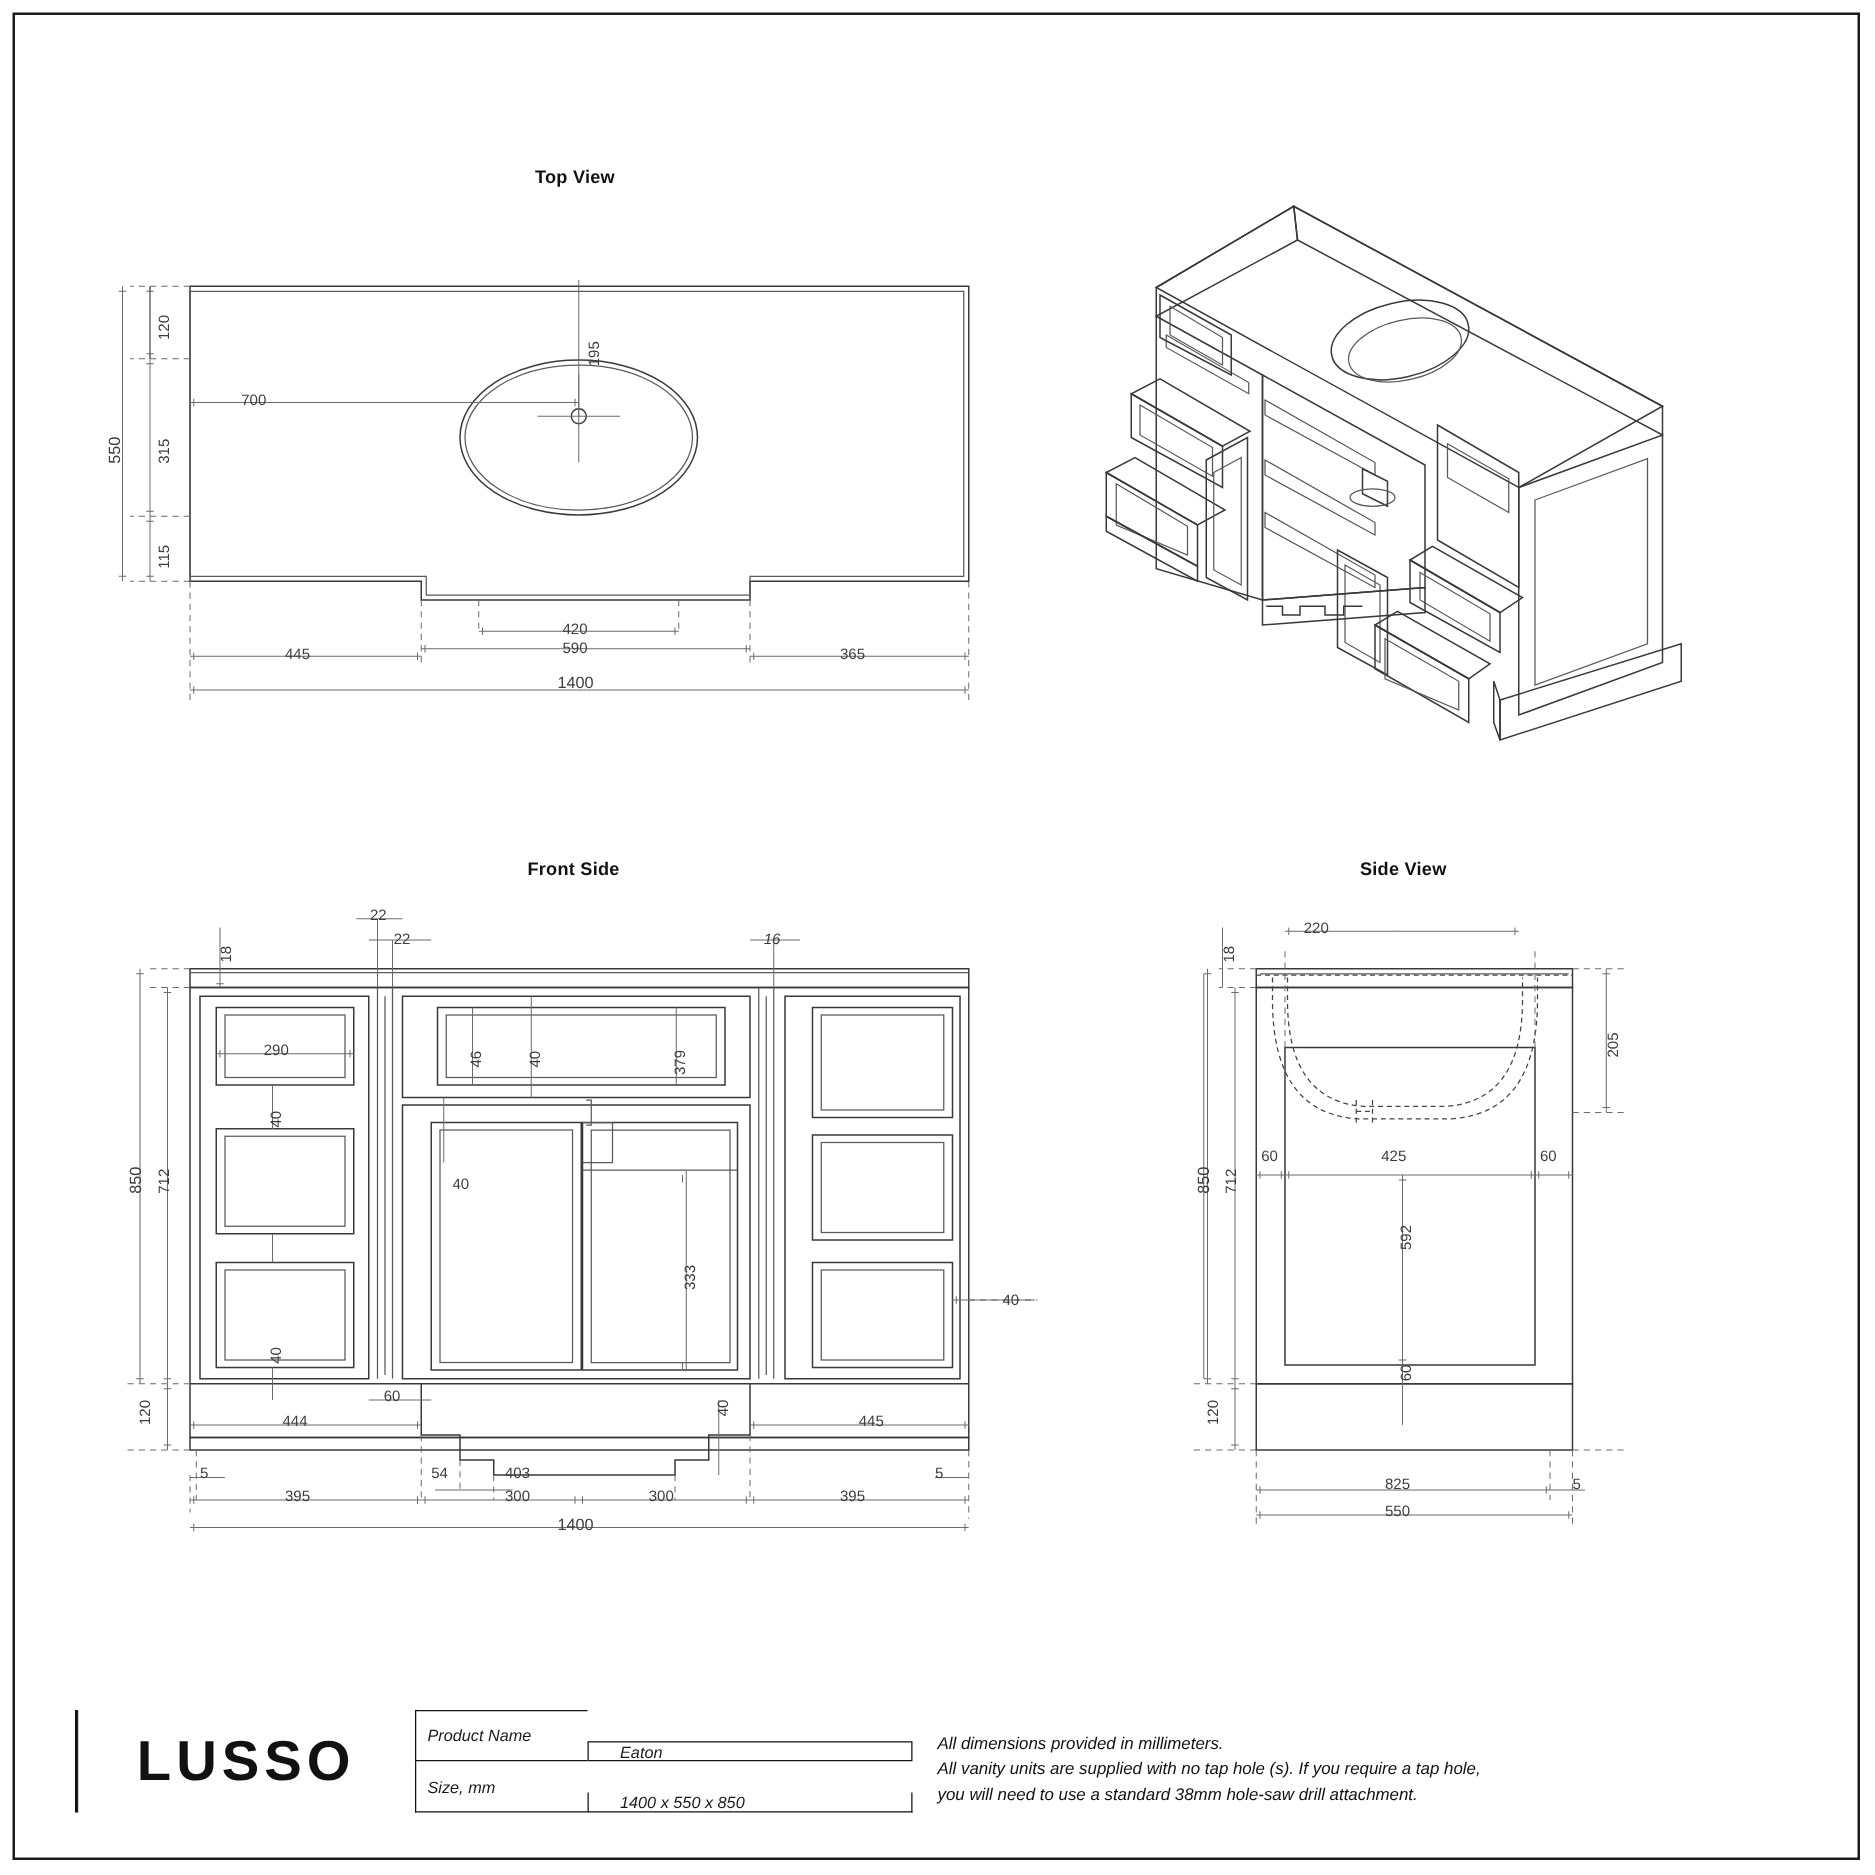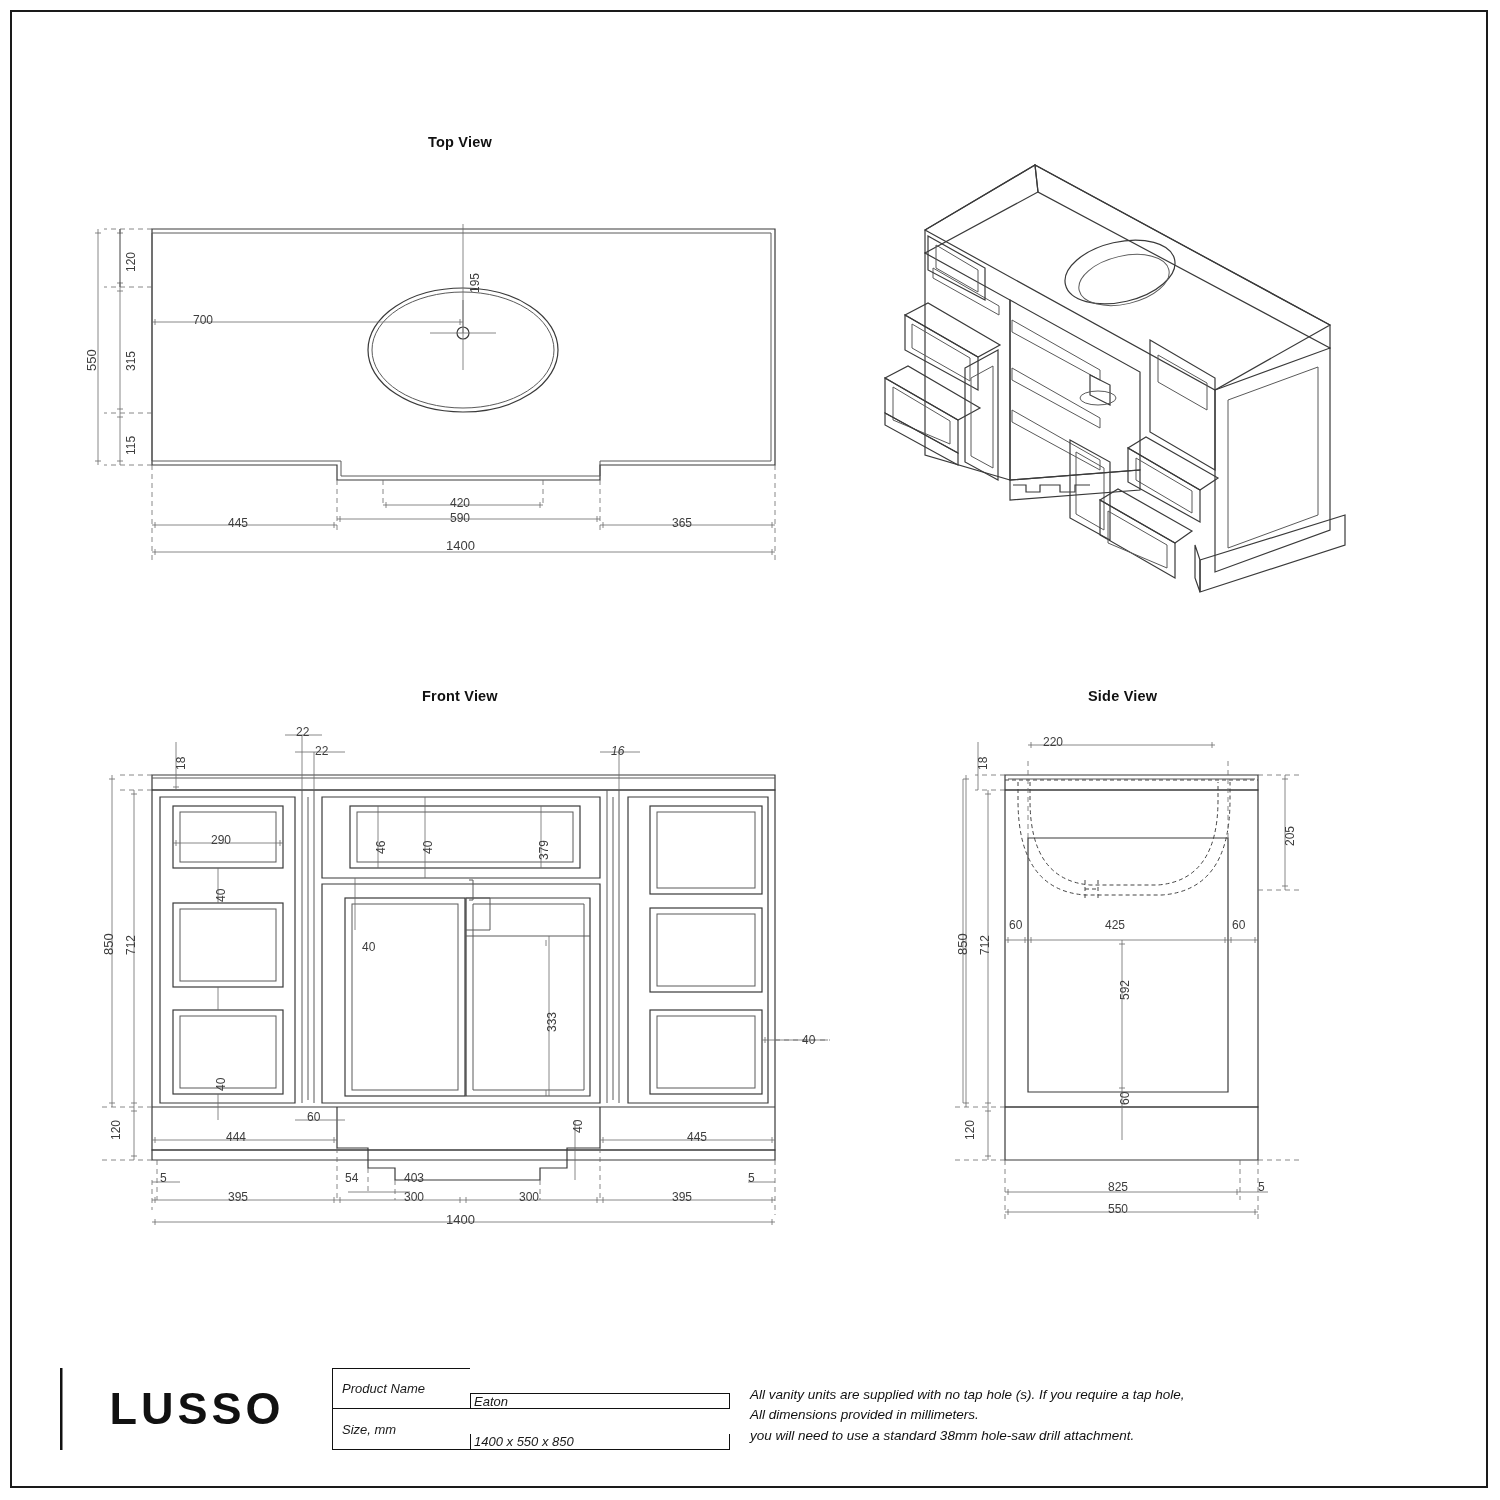--- a/index.html
+++ b/index.html
@@ -38,36 +38,36 @@
     border-left:2px solid #111;border-right:0;box-sizing:border-box;
     display:flex;align-items:center;justify-content:center;
   }
   .tb-logo span{
     font-size:45px;font-weight:bold;letter-spacing:4px;color:#111;
     font-family:"Liberation Sans", sans-serif;
   }
   .tb-grid{position:absolute;left:272px;top:0;width:398px;height:82px;font-style:italic;}
   .tb-row{display:flex;height:41px;box-sizing:border-box;}
   .tb-c1{width:138px;box-sizing:border-box;border:1px solid #111;border-right:0;display:flex;align-items:center;padding-left:9px;font-size:13px;}
-  .tb-c2{width:260px;box-sizing:border-box;border:1px solid #111;display:flex;align-items:center;padding-left:3px;font-size:13px;margin-top:25px;}
+  .tb-c2{width:260px;box-sizing:border-box;border:1px solid #111;display:flex;align-items:center;padding-left:25px;font-size:13px;margin-top:25px;}
   .tb-row+.tb-row .tb-c1,.tb-row+.tb-row .tb-c2{border-top:0;}
   .notes{
     position:absolute;left:750px;top:1385px;width:560px;
     font-size:13.5px;font-style:italic;color:#111;line-height:1.5;
   }
 </style>
 </head>
 <body>
 
 <div class="frame"></div>
 
 <div class="stage">
 
   <div class="view-title" style="left:428px;top:134px;">Top View</div>
-  <div class="view-title" style="left:422px;top:688px;">Front View</div>
+  <div class="view-title" style="left:422px;top:688px;">Front Side</div>
   <div class="view-title" style="left:1088px;top:688px;">Side View</div>
 
   <svg viewBox="0 0 1500 1500">
 
     <g>
       <path class="obj" d="M152,229 L775,229 L775,465 L600,465 L600,480 L337,480 L337,465 L152,465 Z"></path>
       <path class="obj2" d="M152,233 L771,233 L771,461 L600,461 L600,476 L341,476 L341,461 L152,461 Z"></path>
       <ellipse class="obj" cx="463" cy="350" rx="95" ry="62"></ellipse>
       <ellipse class="obj2" cx="463" cy="350" rx="91" ry="58"></ellipse>
       <circle class="obj" cx="463" cy="333" r="6"></circle>
@@ -373,18 +373,18 @@
         <div class="tb-c2">Eaton</div>
       </div>
       <div class="tb-row">
         <div class="tb-c1">Size, mm</div>
         <div class="tb-c2">1400 x 550 x 850</div>
       </div>
     </div>
   </div>
 
   <div class="notes">
+    <div>All dimensions provided in millimeters.</div>
     <div>All vanity units are supplied with no tap hole (s). If you require a tap hole,</div>
-    <div>All dimensions provided in millimeters.</div>
     <div>you will need to use a standard 38mm hole-saw drill attachment.</div>
   </div>
 
 </div>
 
 </body></html>

